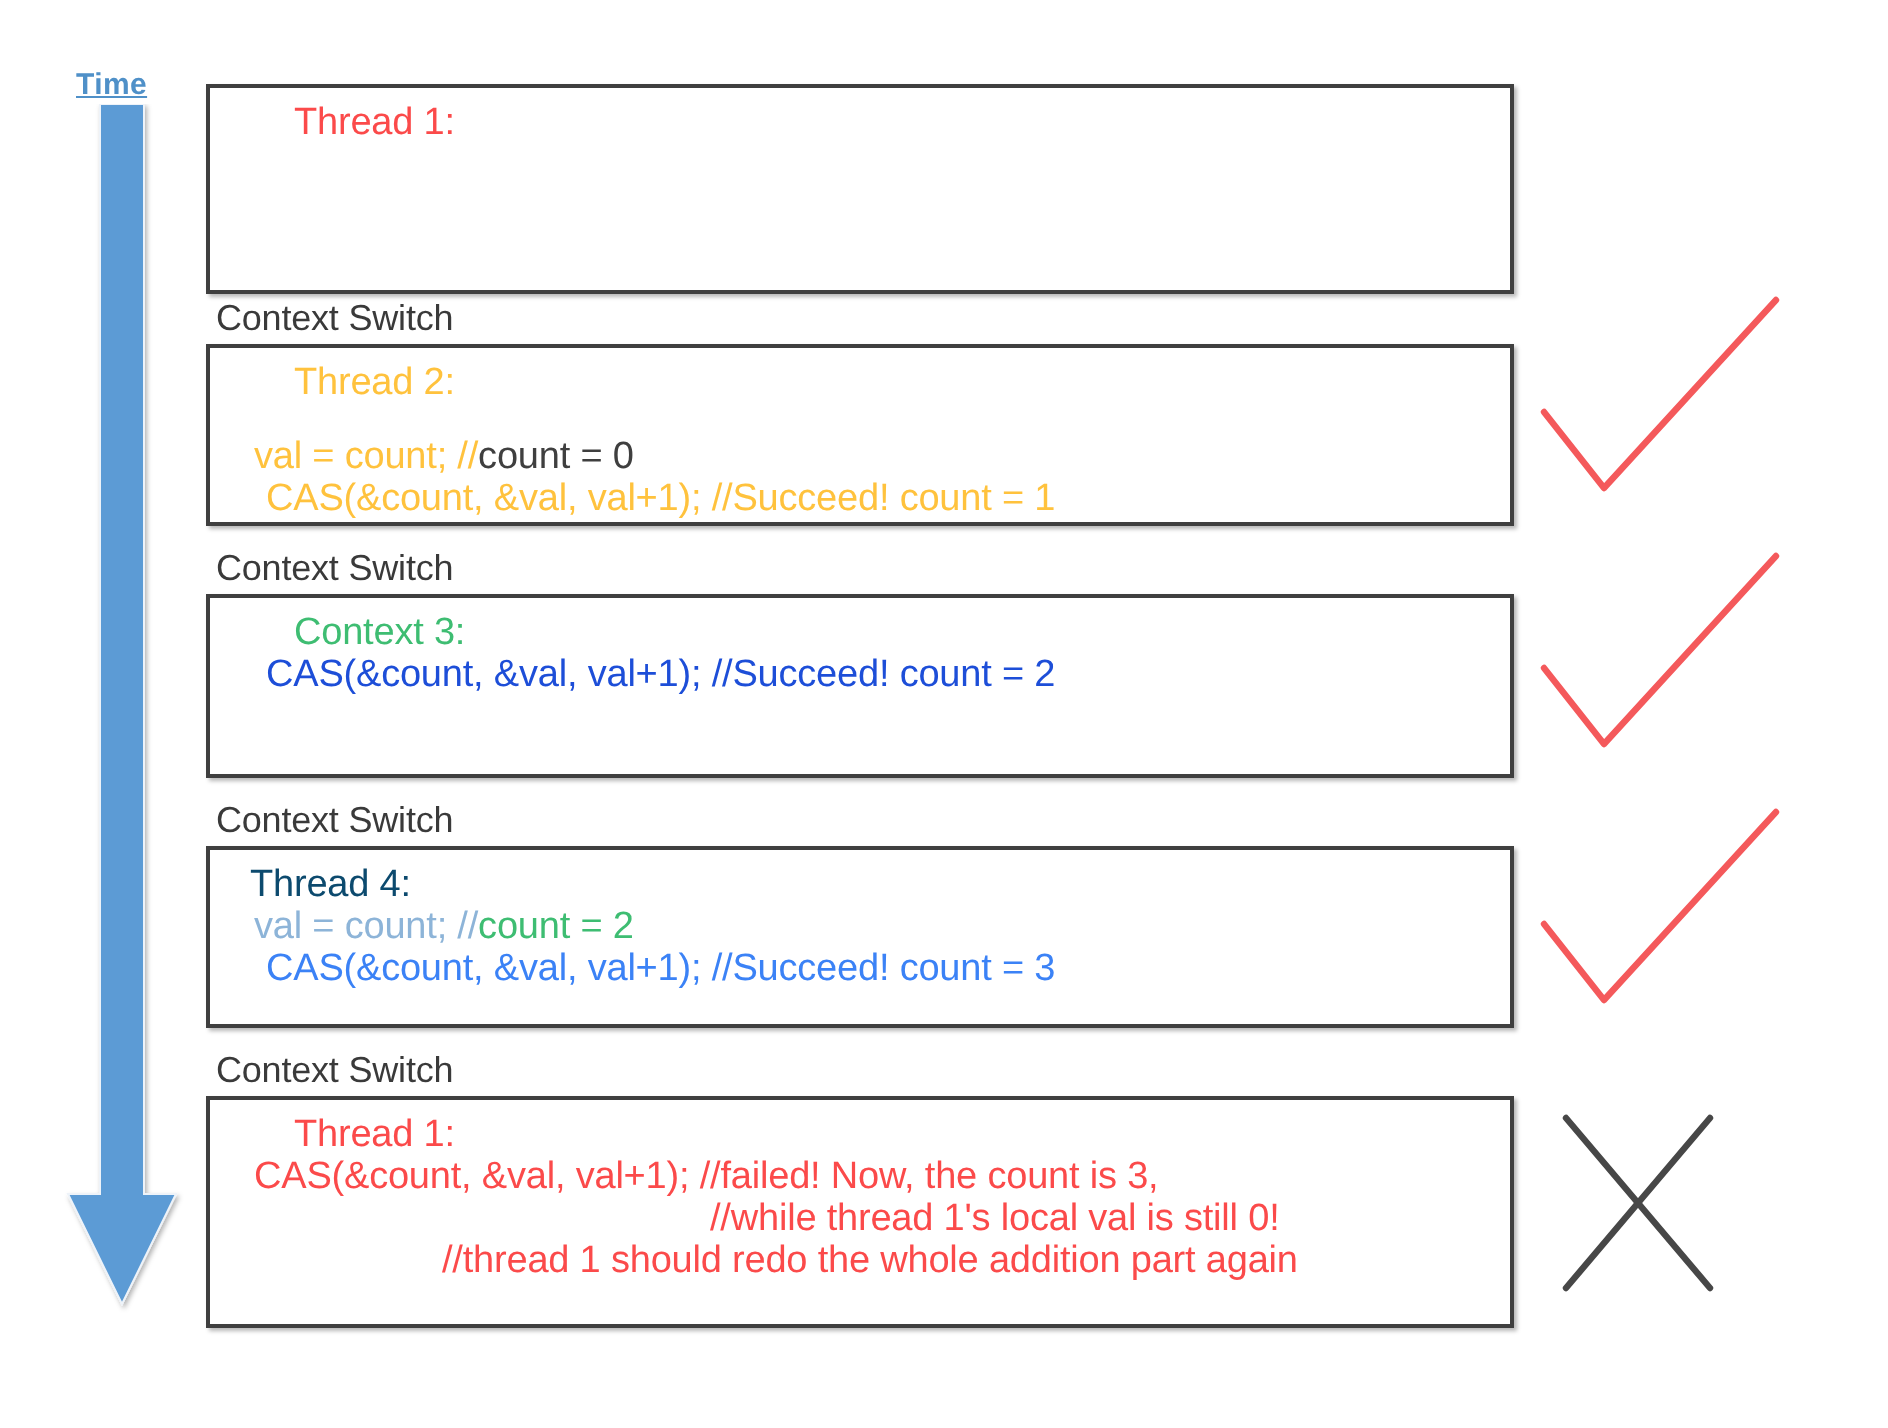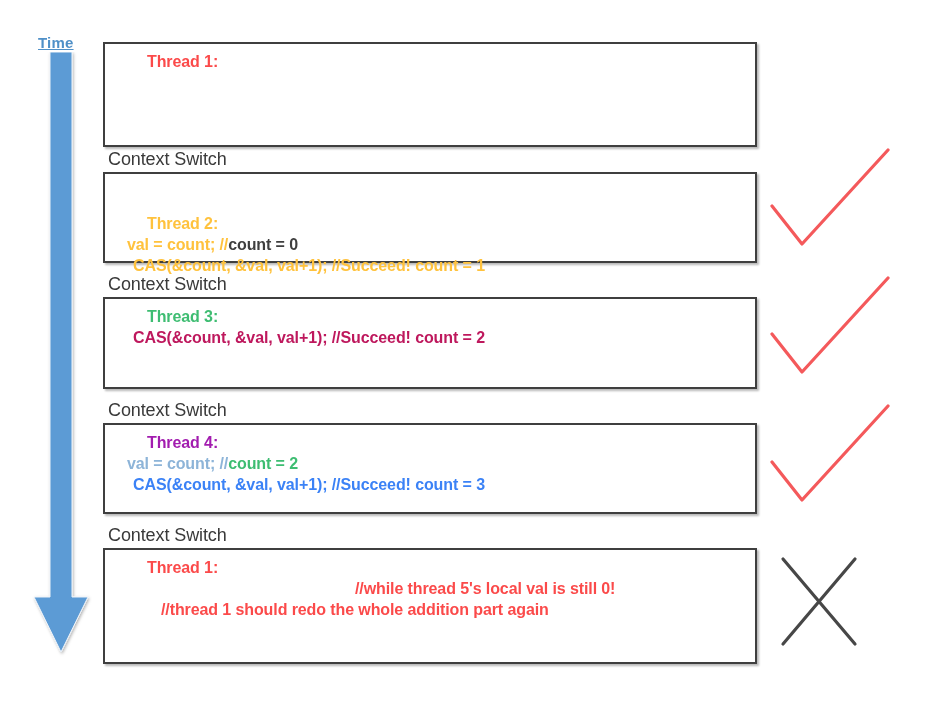--- a/index.html
+++ b/index.html
@@ -48,22 +48,22 @@
     position: absolute;
     box-sizing: border-box;
     background: #ffffff;
     border: 2px solid #3f3f3f;
     box-shadow: 1.5px 1.5px 2px rgba(0,0,0,0.28);
   }
   .box-inner {
     padding: 7px 0 0 0;
   }
   .code-line {
-    font-size: 16px;
-    font-weight: 700;
+    font-size: 19px;
+    font-weight: 400;
     line-height: 21px;
     white-space: pre;
     letter-spacing: -0.1px;
   }
 
   
   .ctx-switch {
     position: absolute;
     font-size: 18px;
     font-weight: 400;
@@ -97,55 +97,56 @@
 
   <div id="blocks-layer">
       <div class="thread-box" style="left: 103px; top: 42px; width: 654px; height: 105px;">
         <div class="box-inner">
           <div class="code-line" style="padding-left: 42px; color: rgb(251, 74, 74);">Thread 1:</div>
         </div>
       </div>
       <div class="ctx-switch" style="left: 108px; top: 149px;">Context Switch</div>
       <div class="thread-box" style="left: 103px; top: 172px; width: 654px; height: 91px;">
         <div class="box-inner">
-          <div class="code-line" style="padding-left: 42px; color: rgb(255, 194, 61); margin-top: 32px;">Thread 2:</div>
-          <div class="code-line" style="padding-left: 22px;"><span style="color: rgb(255, 194, 61);">val = count; //</span><span style="color: rgb(63, 63, 63);">count = 0</span></div>
+          <div class="code-line" style="padding-left: 42px; color: rgb(255, 194, 61);">Thread 2:</div>
+          <div class="code-line" style="padding-left: 22px; margin-top: 16px;"><span style="color: rgb(255, 194, 61);">val = count; //</span><span style="color: rgb(63, 63, 63);">count = 0</span></div>
           <div class="code-line" style="padding-left: 28px;"><span style="color: rgb(255, 194, 61);">CAS(&amp;count, &amp;val, val+1); //Succeed! count = 1</span></div>
         </div>
       </div>
       <svg class="mark" width="130" height="110" viewBox="0 0 130 110" style="left: 770px; top: 148px;">
         <path d="M2 58 L32 96 L118 2" fill="none" stroke="#f4595b" stroke-width="3.2" stroke-linecap="round" stroke-linejoin="round"></path>
       </svg>
       <div class="ctx-switch" style="left: 108px; top: 274px;">Context Switch</div>
       <div class="thread-box" style="left: 103px; top: 297px; width: 654px; height: 92px;">
         <div class="box-inner">
-          <div class="code-line" style="padding-left: 42px; color: rgb(62, 189, 114);">Thread 3:</div>
-          <div class="code-line" style="padding-left: 28px;"><span style="color: #be185d;">CAS(&amp;count, &amp;val, val+1); //Succeed! count = 2</span></div>
+          <div class="code-line" style="padding-left: 42px; color: rgb(62, 189, 114);">Context 3:</div>
+          <div class="code-line" style="padding-left: 28px;"><span style="color: #1d4ed8;">CAS(&amp;count, &amp;val, val+1); //Succeed! count = 2</span></div>
         </div>
       </div>
       <svg class="mark" width="130" height="110" viewBox="0 0 130 110" style="left: 770px; top: 276px;">
         <path d="M2 58 L32 96 L118 2" fill="none" stroke="#f4595b" stroke-width="3.2" stroke-linecap="round" stroke-linejoin="round"></path>
       </svg>
       <div class="ctx-switch" style="left: 108px; top: 400px;">Context Switch</div>
       <div class="thread-box" style="left: 103px; top: 423px; width: 654px; height: 91px;">
         <div class="box-inner">
-          <div class="code-line" style="padding-left: 42px; color: #a21caf;">Thread 4:</div>
+          <div class="code-line" style="padding-left: 20px; color: #0c4a6e;">Thread 4:</div>
           <div class="code-line" style="padding-left: 22px;"><span style="color: rgb(141, 180, 216);">val = count; //</span><span style="color: rgb(62, 189, 114);">count = 2</span></div>
           <div class="code-line" style="padding-left: 28px;"><span style="color: #3b82f6;">CAS(&amp;count, &amp;val, val+1); //Succeed! count = 3</span></div>
         </div>
       </div>
       <svg class="mark" width="130" height="110" viewBox="0 0 130 110" style="left: 770px; top: 404px;">
         <path d="M2 58 L32 96 L118 2" fill="none" stroke="#f4595b" stroke-width="3.2" stroke-linecap="round" stroke-linejoin="round"></path>
       </svg>
       <div class="ctx-switch" style="left: 108px; top: 525px;">Context Switch</div>
       <div class="thread-box" style="left: 103px; top: 548px; width: 654px; height: 116px;">
         <div class="box-inner">
           <div class="code-line" style="padding-left: 42px; color: rgb(251, 74, 74);">Thread 1:</div>
-          <div class="code-line" style="padding-left: 250px;"><span style="color: rgb(251, 74, 74);">//while thread 5's local val is still 0!</span></div>
-          <div class="code-line" style="padding-left: 56px;"><span style="color: rgb(251, 74, 74);">//thread 1 should redo the whole addition part again</span></div>
+          <div class="code-line" style="padding-left: 22px;"><span style="color: rgb(251, 74, 74);">CAS(&amp;count, &amp;val, val+1); //failed! Now, the count is 3,</span></div>
+          <div class="code-line" style="padding-left: 250px;"><span style="color: rgb(251, 74, 74);">//while thread 1's local val is still 0!</span></div>
+          <div class="code-line" style="padding-left: 116px;"><span style="color: rgb(251, 74, 74);">//thread 1 should redo the whole addition part again</span></div>
         </div>
       </div>
       <svg class="mark" width="90" height="100" viewBox="0 0 90 100" style="left: 778px; top: 552px;">
         <path d="M5 7 L77 92" fill="none" stroke="#474747" stroke-width="3.2" stroke-linecap="round"></path>
         <path d="M77 7 L5 92" fill="none" stroke="#474747" stroke-width="3.2" stroke-linecap="round"></path>
       </svg>
     </div>
 
 </div>
 

